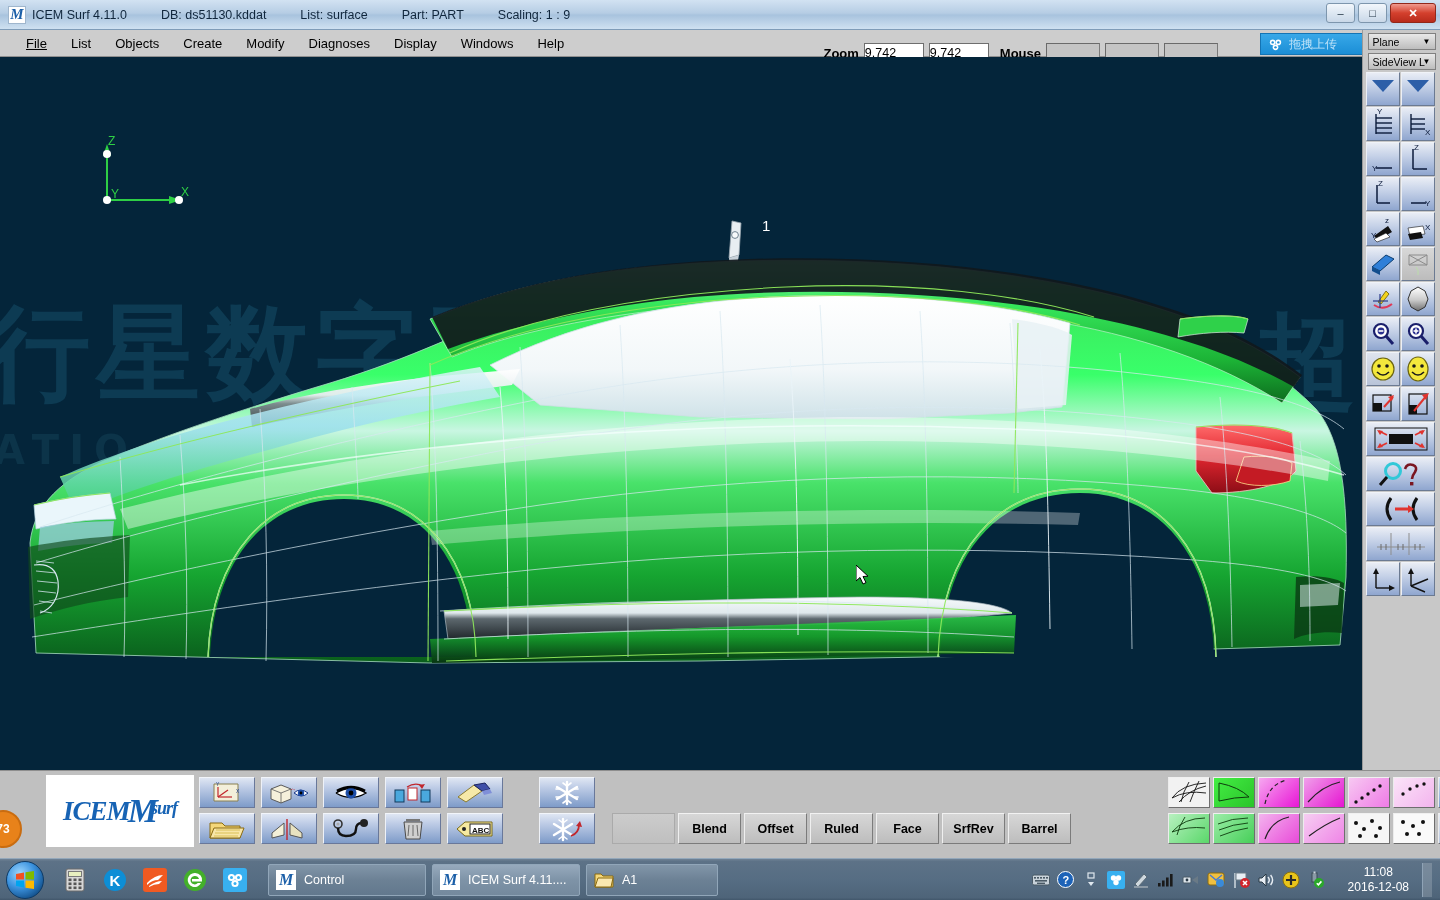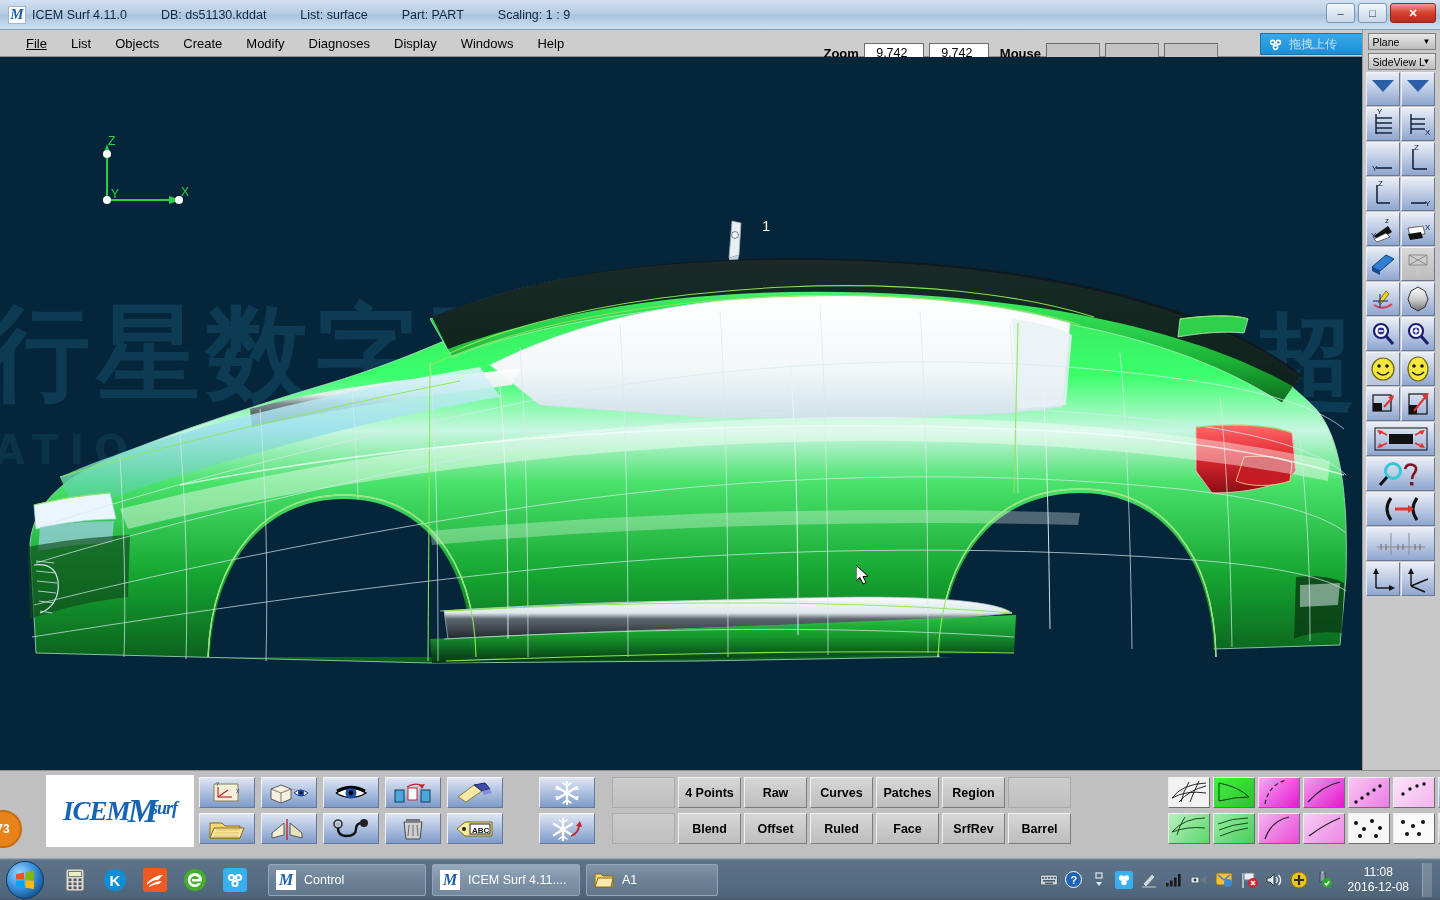--- a/index.html
+++ b/index.html
@@ -50,21 +50,21 @@
   }
   #menu-list { display: flex; align-items: center; margin-left: 6px; }
   .menu-item.m0 { margin-left: 10px; text-decoration: underline; }
 
   .zoomgroup {
     position: absolute; right: 222px; top: 13px; display: flex; align-items: center; gap: 5px;
   }
   .zlabel { font-size: 13px; font-weight: bold; color: #000; }
   .zfield {
     width: 60px; height: 20px; background: #fff; border: 1px solid #6e6e6e;
-    font-size: 12.5px; text-align: center; padding-right: 4px; line-height: 19px; color: #000;
+    font-size: 12.5px; text-align: left; padding-right: 4px; line-height: 19px; color: #000;
   }
   .mfield {
     width: 54px; height: 20px; background: #c4c4c4;
     border: 1px solid #7a7a7a; border-top-color: #6a6a6a; border-left-color: #6a6a6a;
   }
   .upload-btn {
     position: absolute; right: 72px; top: 3px; width: 108px; height: 22px;
     background: linear-gradient(to bottom,#38a8e8,#1b8ed6);
     border: 1px solid #1474b4; display: flex; align-items: center; gap: 5px;
     padding-left: 5px;
@@ -179,21 +179,21 @@
     height: 32px; margin-left: 6px; padding: 0 12px 0 6px;
     background: linear-gradient(to bottom,#8296a9,#6c8195 50%,#62788d);
     border: 1px solid #91a6b9; border-radius: 2px;
     display:flex; align-items:center; gap:7px;
     color:#fff; font-size: 12.5px; white-space: nowrap;
   }
   .tbtn.active { background: linear-gradient(to bottom,#97aabd,#7e93a7 50%,#74899d); }
   .tbtn-ic { width:22px; height:22px; display:flex; align-items:center; justify-content:center; }
   .tray { position: absolute; right: 8px; display:flex; align-items:center; gap:7px; }
   .tray-ic { width: 18px; height: 18px; display:flex; align-items:center; justify-content:center; }
-  .clock { color:#fff; font-size:12px; text-align:center; line-height:15px; margin-left:8px; }
+  .clock { color:#fff; font-size:12px; text-align:center; line-height:15px; margin-left:16px; }
   .showdesk { width: 10px; height: 34px; background: rgba(255,255,255,0.18); border-left:1px solid #8fa3b6; margin-left:6px; }
 </style>
 </head>
 <body>
 
 <div id="app">
 
   <div class="titlebar">
     <div class="tb-icon">M</div>
     <span class="tb-text tb-seg">ICEM Surf 4.11.0</span>
@@ -843,29 +843,20 @@
               <line x1="14" y1="7" x2="18" y2="4"></line>
               <line x1="14" y1="20" x2="10" y2="23"></line>
               <line x1="14" y1="20" x2="18" y2="23"></line>
             </g>
             <path d="M22 20 q8 -3 8 -11" stroke="#c1262c" stroke-width="1.8" fill="none"></path>
             <polygon points="31,5 27,10 33,11" fill="#c1262c"></polygon>
           </svg>
       </div>
     </div>
 
-    <div class="txt-row" style="left:612px; top:6px;">
-        <div class="txt-btn blank"></div>
-        <div class="txt-btn">4 Points</div>
-        <div class="txt-btn">Raw</div>
-        <div class="txt-btn">Curves</div>
-        <div class="txt-btn">Patches</div>
-        <div class="txt-btn">Region</div>
-        <div class="txt-btn blank"></div>
-      </div>
     <div class="txt-row" style="left:612px; top:42px;">
         <div class="txt-btn blank"></div>
         <div class="txt-btn">Blend</div>
         <div class="txt-btn">Offset</div>
         <div class="txt-btn">Ruled</div>
         <div class="txt-btn">Face</div>
         <div class="txt-btn">SrfRev</div>
         <div class="txt-btn">Barrel</div>
       </div>
 

